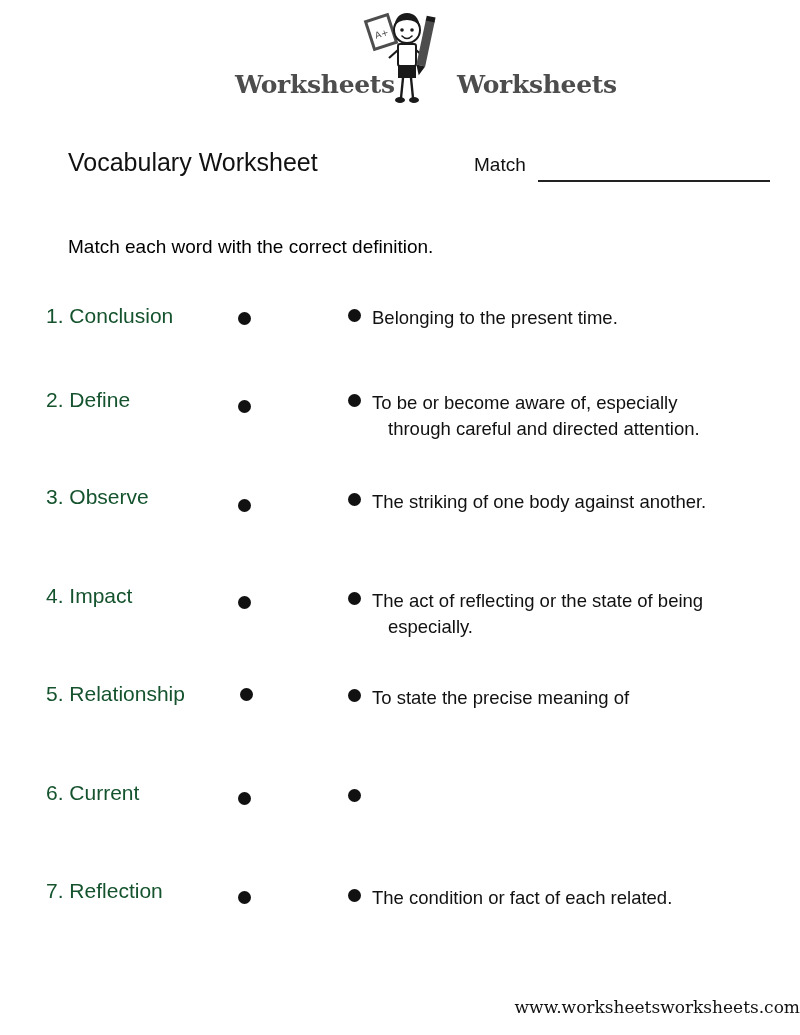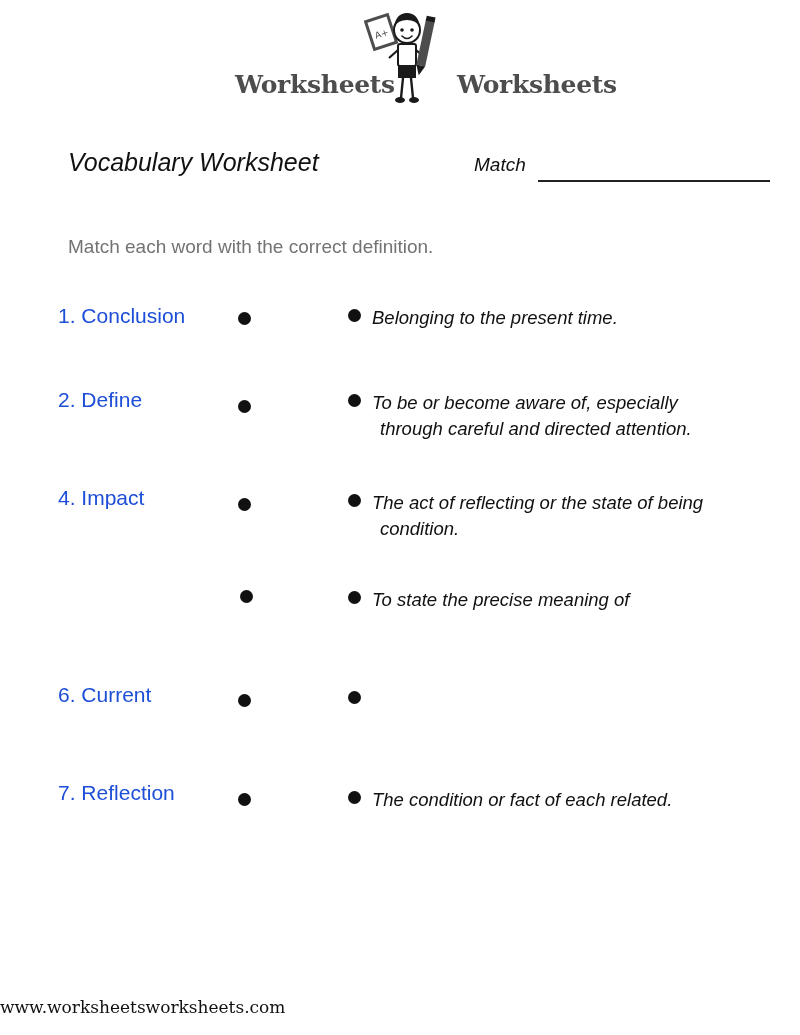--- a/index.html
+++ b/index.html
@@ -55,21 +55,20 @@
     height: 110px;
   }
 
   
   .title-row {
     position: absolute;
     top: 148px;
     left: 0;
     width: 800px;
     height: 46px;
-    font-style: italic;
   }
   .doc-title {
     position: absolute;
     left: 68px;
     top: 0;
     font-size: 25px;
     color: #111;
     font-family: "Liberation Sans", sans-serif;
     white-space: nowrap;
   }
@@ -88,39 +87,39 @@
     height: 0;
     border-bottom: 2px solid #222;
   }
 
   
   .instruction {
     position: absolute;
     top: 236px;
     left: 68px;
     font-size: 19px;
-    color: #737373;
+    color: #000000;
   }
 
   
   .match-area {
     position: absolute;
     top: 288px;
     left: 0;
     width: 800px;
   }
   .row {
     position: relative;
     width: 800px;
   }
   .term {
     position: absolute;
-    left: 58px;
+    left: 46px;
     font-size: 21px;
-    color: #1d4ed8;
+    color: #14532d;
     white-space: nowrap;
   }
   .dot {
     position: absolute;
     width: 13px;
     height: 13px;
     border-radius: 50%;
     background: #111;
   }
   .dot-left {
@@ -129,34 +128,34 @@
   .dot-right {
     left: 348px;
   }
   .def {
     position: absolute;
     left: 372px;
     width: 420px;
     font-size: 18.5px;
     line-height: 26px;
     color: #111;
-    font-style: italic;
   }
   .def .l2 {
     display: block;
     padding-left: 8px;
+    margin-left: 8px;
   }
 
   
   .footer {
     position: absolute;
     bottom: 18px;
     left: 0;
     width: 800px;
-    text-align: left;
+    text-align: right;
     font-family: "DejaVu Serif", serif;
     font-size: 17px;
     color: #111;
   }
 </style>
 </head>
 <body>
 
 <div class="logo-block">
   <div class="logo-inner">
@@ -233,35 +232,50 @@
       <span>Define</span>
     </div>
     <div class="dot dot-left" style="top:26px"></div>
     <div class="dot dot-right" style="top:20px"></div>
     <div class="def" style="top:16px">
       <span>To be or become aware of, especially</span>
       <span class="l2">through careful and directed attention.</span>
     </div>
   </div>
 
+  <div class="row" style="height:98px">
+    <div class="term" style="top:11px">
+      <span>3.</span>
+      <span>Observe</span>
+    </div>
+    <div class="dot dot-left" style="top:25px"></div>
+    <div class="dot dot-right" style="top:19px"></div>
+    <div class="def" style="top:15px">
+      <span>The striking of one body against another.</span>
+    </div>
+  </div>
 
   <div class="row" style="height:99px">
     <div class="term" style="top:12px">
       <span>4.</span>
       <span>Impact</span>
     </div>
     <div class="dot dot-left" style="top:24px"></div>
     <div class="dot dot-right" style="top:20px"></div>
     <div class="def" style="top:16px">
       <span>The act of reflecting or the state of being</span>
-      <span class="l2">condition.</span>
+      <span class="l2">especially.</span>
     </div>
   </div>
 
   <div class="row" style="height:99px">
+    <div class="term" style="top:11px">
+      <span>5.</span>
+      <span>Relationship</span>
+    </div>
     <div class="dot dot-left" style="left:240px; top:17px"></div>
     <div class="dot dot-right" style="top:18px"></div>
     <div class="def" style="top:14px">
       <span>To state the precise meaning of</span>
     </div>
   </div>
 
   <div class="row" style="height:99px">
     <div class="term" style="top:11px">
       <span>6.</span>

